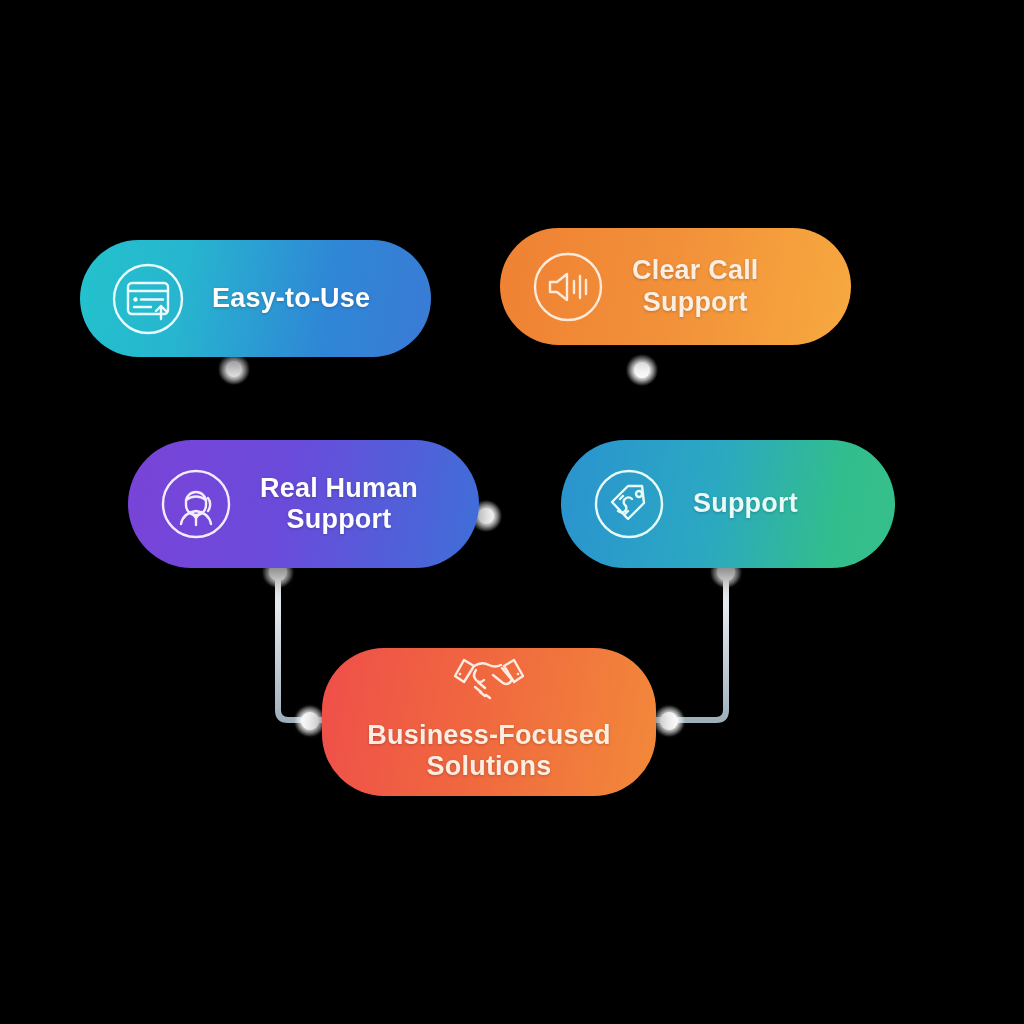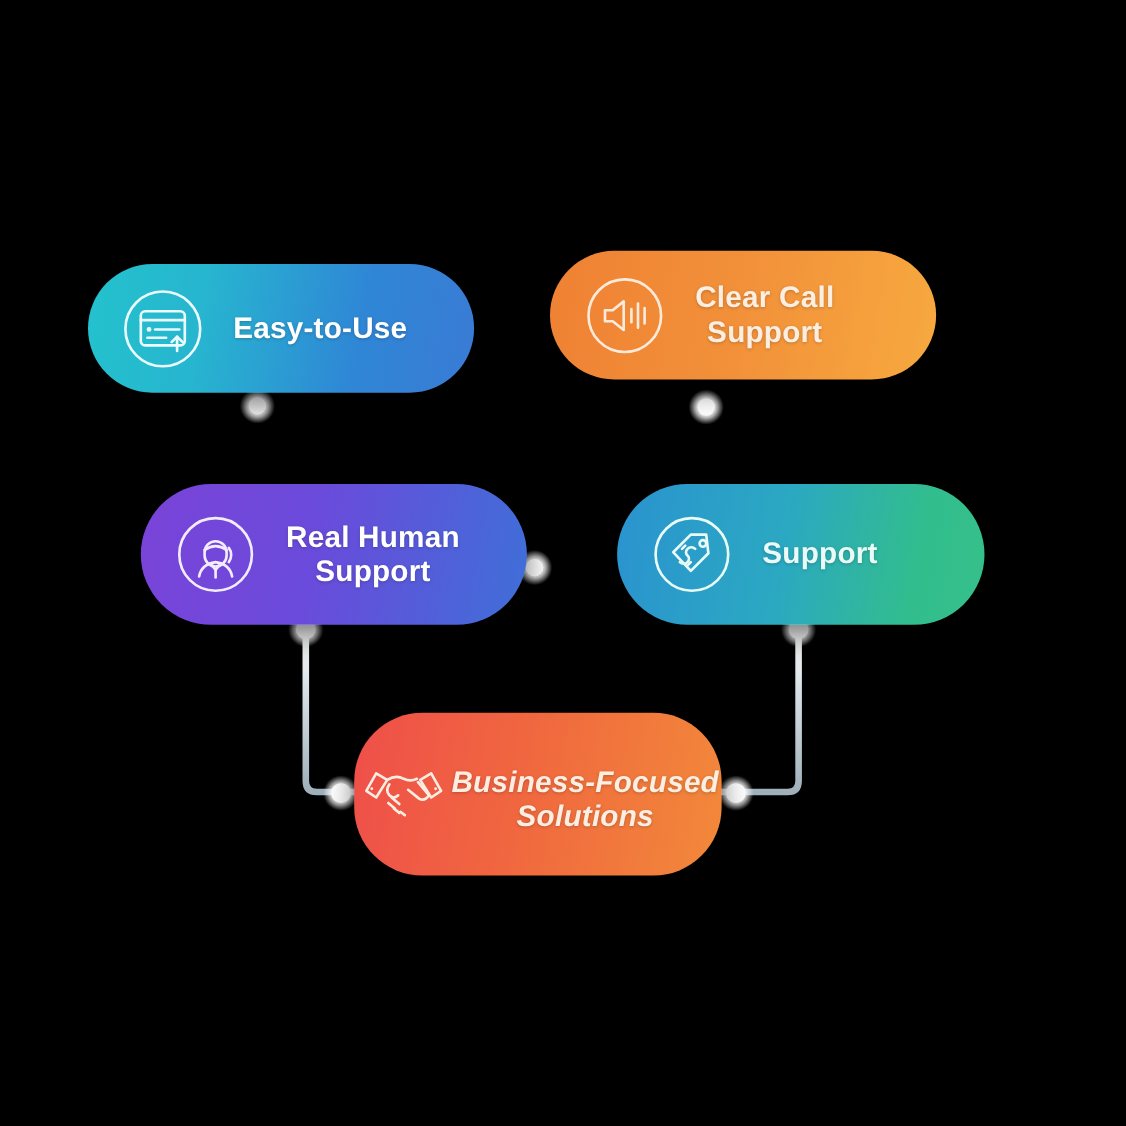--- a/index.html
+++ b/index.html
@@ -28,25 +28,24 @@
   
   .card {
     position: absolute;
     border-radius: 999px;
     display: flex;
     align-items: center;
     z-index: 3;
     box-shadow: 0 10px 26px rgba(0,0,0,0.55);
   }
   .card.vertical {
-    flex-direction: row;
-    justify-content: center;
+    flex-direction: column;
+    justify-content: flex-start;
     align-items: center;
     border-radius: 62px;
-    font-style: italic;
   }
 
   .card-icon {
     flex: 0 0 auto;
     display: flex;
     align-items: center;
     justify-content: center;
   }
   .card.horizontal .card-icon { margin-left: 26px; }
   .card-icon svg { display: block; }

